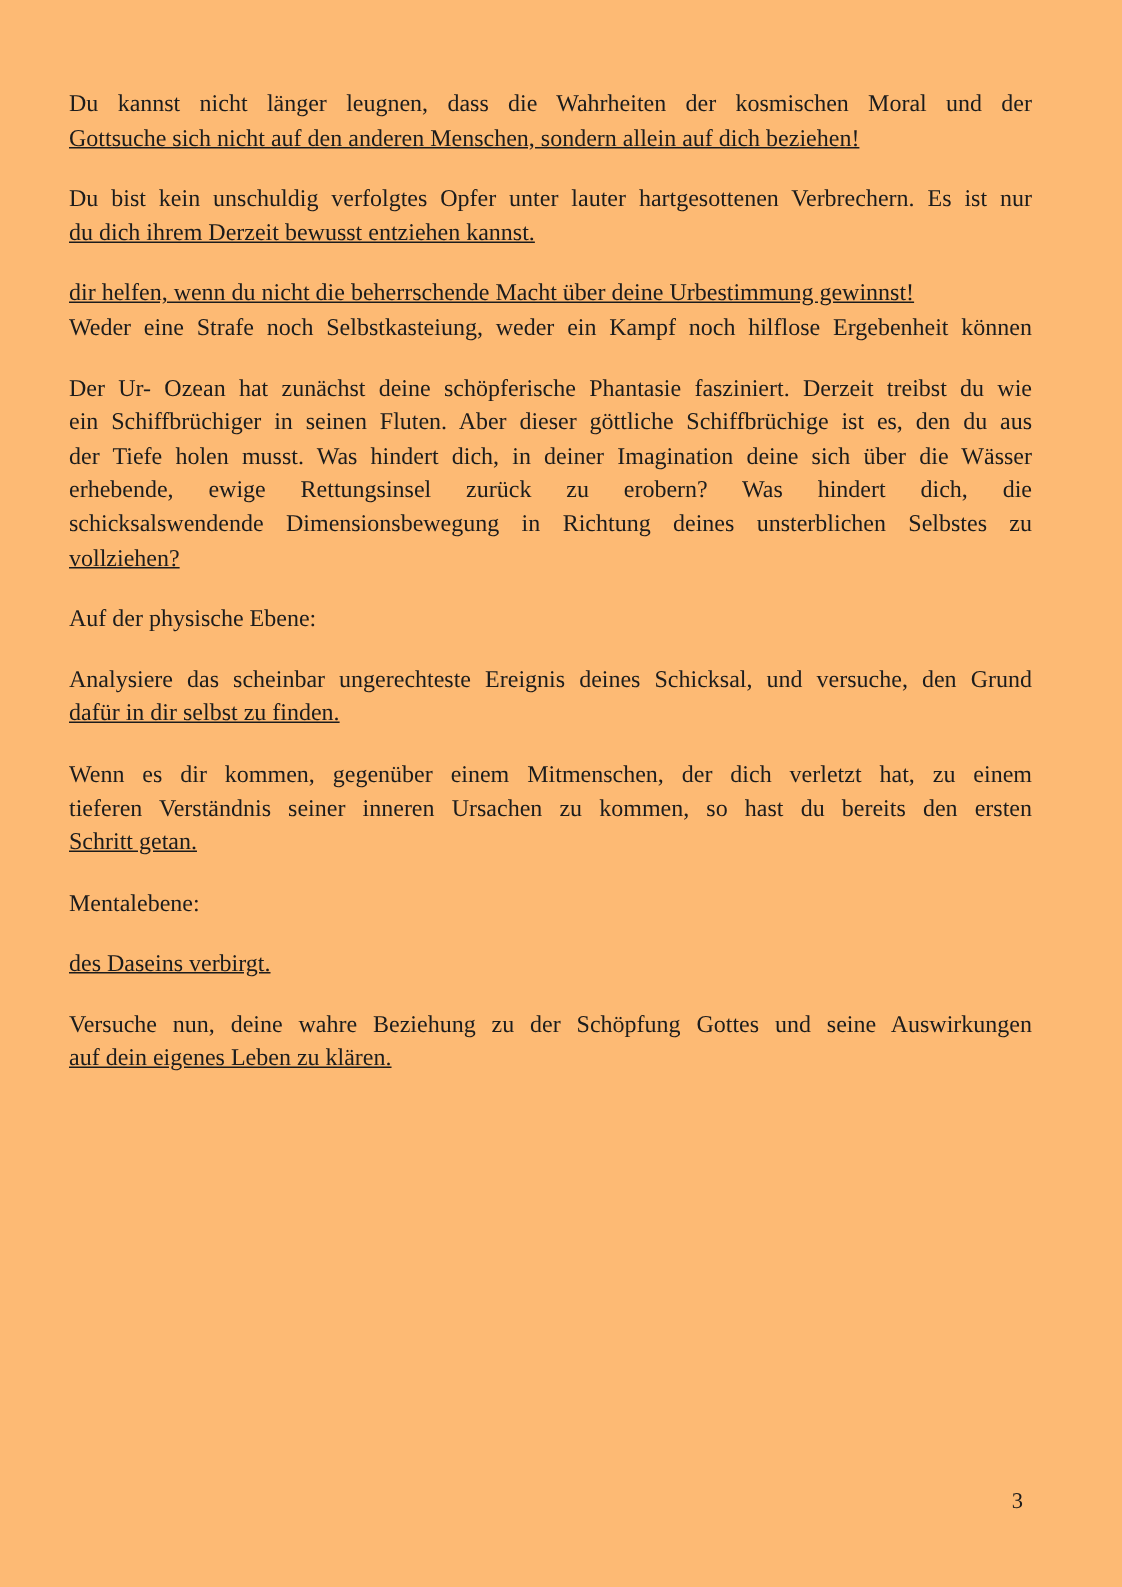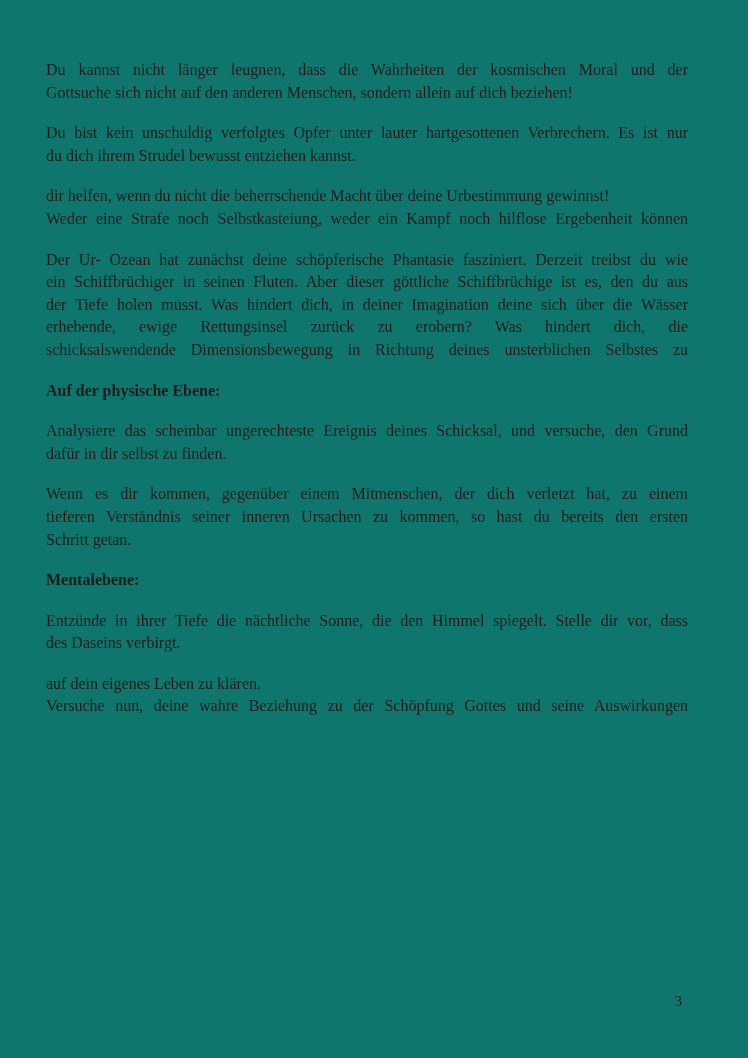--- a/index.html
+++ b/index.html
@@ -4,46 +4,47 @@
 <style>
   * { margin: 0; padding: 0; box-sizing: border-box; }
   html, body {
     background: #ffffff;
     font-family: "Liberation Serif", "DejaVu Serif", serif;
   }
   .page {
     position: relative;
     width: 748px;
     height: 1058px;
-    background: #0f766e;
+    background: #fdba74;
     overflow: hidden;
   }
   .content {
     position: absolute;
     left: 46px;
     top: 59px;
     width: 642px;
     color: #1c1c1c;
     font-size: 16px;
     line-height: 22.6px;
   }
   .paragraph, .heading {
     margin-bottom: 18px;
   }
   .heading {
-    font-weight: bold;
+    font-weight: normal;
   }
   .line {
     text-align: justify;
     -moz-text-align-last: justify;
     text-align-last: justify;
   }
   .line.last {
     -moz-text-align-last: left;
     text-align-last: left;
+    text-decoration: underline;
   }
   .page-footer {
     position: absolute;
     top: 991px;
     right: 66px;
     color: #1c1c1c;
     font-size: 15px;
     line-height: 20px;
   }
 </style>
@@ -51,51 +52,51 @@
 <body>
 
 <div class="page">
   <main class="content">
       <div class="paragraph">
         <div class="line">Du kannst nicht länger leugnen, dass die Wahrheiten der kosmischen Moral und der</div>
         <div class="line last">Gottsuche sich nicht auf den anderen Menschen, sondern allein auf dich beziehen!</div>
       </div>
       <div class="paragraph">
         <div class="line">Du bist kein unschuldig verfolgtes Opfer unter lauter hartgesottenen Verbrechern. Es ist nur</div>
-        <div class="line last">du dich ihrem Strudel bewusst entziehen kannst.</div>
+        <div class="line last">du dich ihrem Derzeit bewusst entziehen kannst.</div>
       </div>
       <div class="paragraph">
         <div class="line last">dir helfen, wenn du nicht die beherrschende Macht über deine Urbestimmung gewinnst!</div>
         <div class="line">Weder eine Strafe noch Selbstkasteiung, weder ein Kampf noch hilflose Ergebenheit können</div>
       </div>
       <div class="paragraph">
         <div class="line">Der Ur- Ozean hat zunächst deine schöpferische Phantasie fasziniert. Derzeit treibst du wie</div>
         <div class="line">ein Schiffbrüchiger in seinen Fluten. Aber dieser göttliche Schiffbrüchige ist es, den du aus</div>
         <div class="line">der Tiefe holen musst. Was hindert dich, in deiner Imagination deine sich über die Wässer</div>
         <div class="line">erhebende, ewige Rettungsinsel zurück zu erobern? Was hindert dich, die</div>
         <div class="line">schicksalswendende Dimensionsbewegung in Richtung deines unsterblichen Selbstes zu</div>
+        <div class="line last">vollziehen?</div>
       </div>
       <div class="heading">Auf der physische Ebene:</div>
       <div class="paragraph">
         <div class="line">Analysiere das scheinbar ungerechteste Ereignis deines Schicksal, und versuche, den Grund</div>
         <div class="line last">dafür in dir selbst zu finden.</div>
       </div>
       <div class="paragraph">
         <div class="line">Wenn es dir kommen,  gegenüber einem Mitmenschen, der dich verletzt hat, zu einem</div>
         <div class="line">tieferen Verständnis seiner inneren Ursachen zu kommen, so hast du bereits den ersten</div>
         <div class="line last">Schritt getan.</div>
       </div>
       <div class="heading">Mentalebene:</div>
       <div class="paragraph">
       </div>
       <div class="paragraph">
-        <div class="line">Entzünde in ihrer Tiefe die nächtliche Sonne, die den Himmel spiegelt. Stelle dir vor, dass</div>
         <div class="line last">des Daseins verbirgt.</div>
       </div>
       <div class="paragraph">
+        <div class="line">Versuche nun, deine wahre Beziehung zu der Schöpfung Gottes und seine Auswirkungen</div>
         <div class="line last">auf dein eigenes Leben zu klären.</div>
-        <div class="line">Versuche nun, deine wahre Beziehung zu der Schöpfung Gottes und seine Auswirkungen</div>
       </div>
     </main>
   <footer class="page-footer">
     <span>3</span>
   </footer>
 </div>
 
 </body></html>

